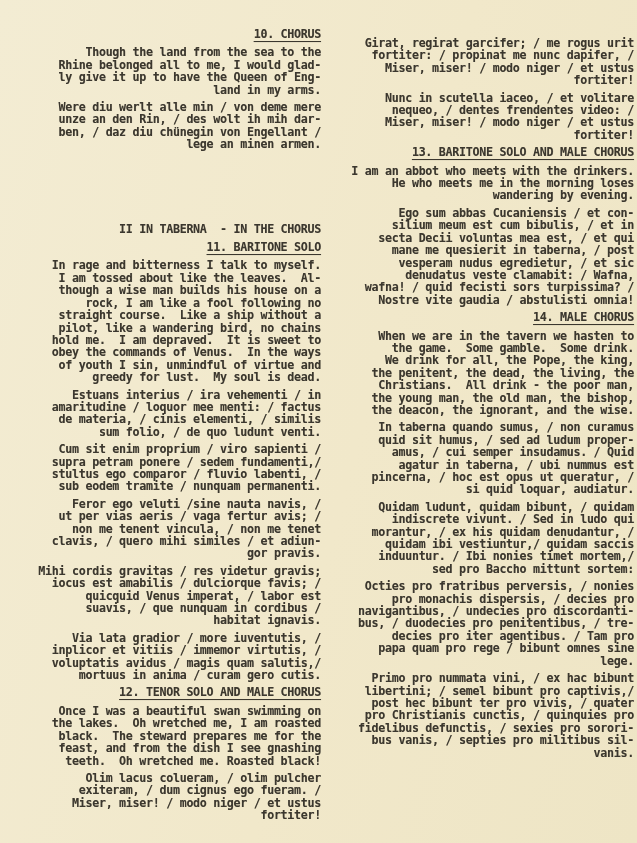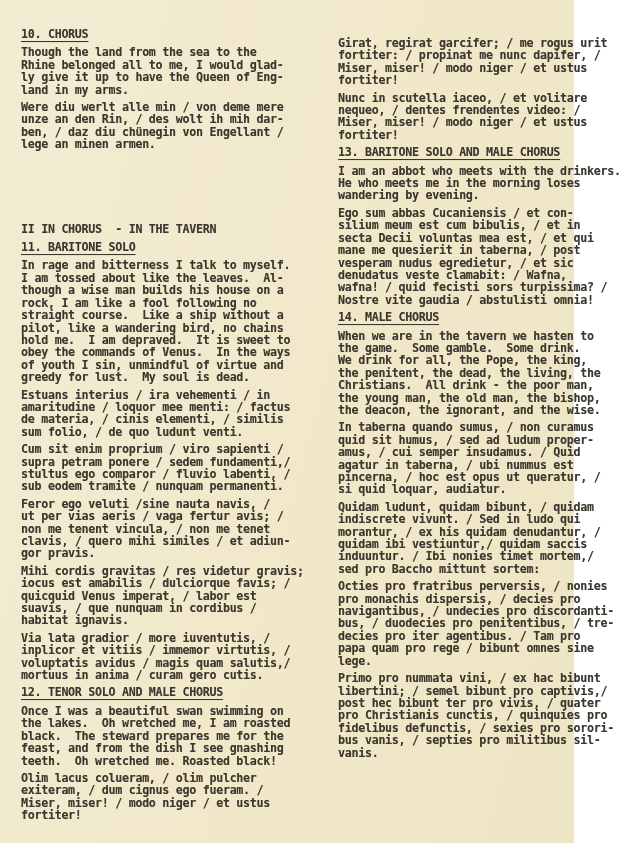--- a/index.html
+++ b/index.html
@@ -7,25 +7,26 @@
     padding: 0;
   }
   body {
     width: 637px;
     height: 843px;
     overflow: hidden;
     font-family: "DejaVu Sans Mono", monospace;
   }
   .page {
     position: relative;
-    width: 574px;
+    width: 637px;
     height: 843px;
     background: var(--paper, #f1e9cc);
     background-image: linear-gradient(105deg, #f3ecd3 0%, #f1e8ca 55%, #eee5c5 100%);
     box-sizing: border-box;
+    text-align: right;
   }
   .columns {
     display: flex;
     gap: 17px;
     padding: 28px 12px 0 21px;
     box-sizing: border-box;
   }
   .col {
     flex: none;
     width: 300px;
@@ -65,21 +66,21 @@
     <div class="col col-left">
         <h3 class="block heading">10. CHORUS</h3>
         <p class="block paragraph">Though the land from the sea to the
 Rhine belonged all to me, I would glad-
 ly give it up to have the Queen of Eng-
 land in my arms.</p>
         <p class="block paragraph">Were diu werlt alle min / von deme mere
 unze an den Rin, / des wolt ih mih dar-
 ben, / daz diu chünegin von Engellant /
 lege an minen armen.</p>
-        <h3 class="block section">II IN CHORUS  - IN THE TAVERN</h3>
+        <h3 class="block section">II IN TABERNA  - IN THE CHORUS</h3>
         <h3 class="block heading">11. BARITONE SOLO</h3>
         <p class="block paragraph">In rage and bitterness I talk to myself.
 I am tossed about like the leaves.  Al-
 though a wise man builds his house on a
 rock, I am like a fool following no
 straight course.  Like a ship without a
 pilot, like a wandering bird, no chains
 hold me.  I am depraved.  It is sweet to
 obey the commands of Venus.  In the ways
 of youth I sin, unmindful of virtue and

